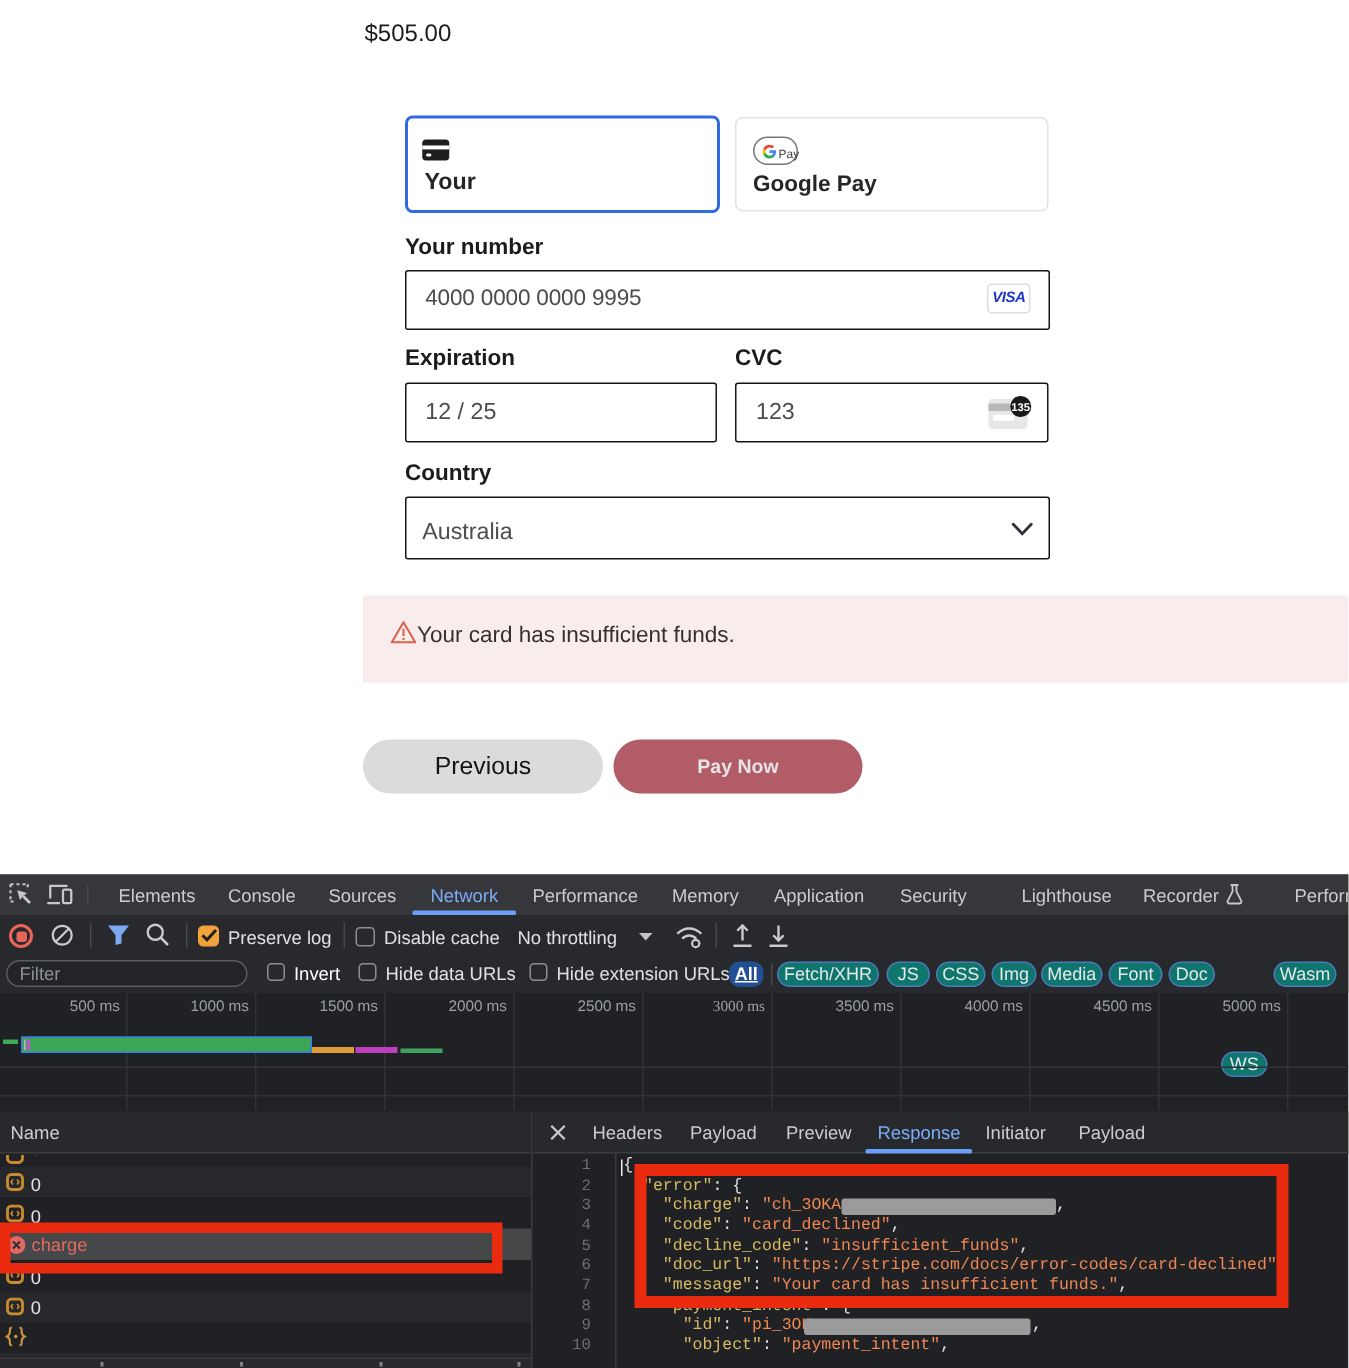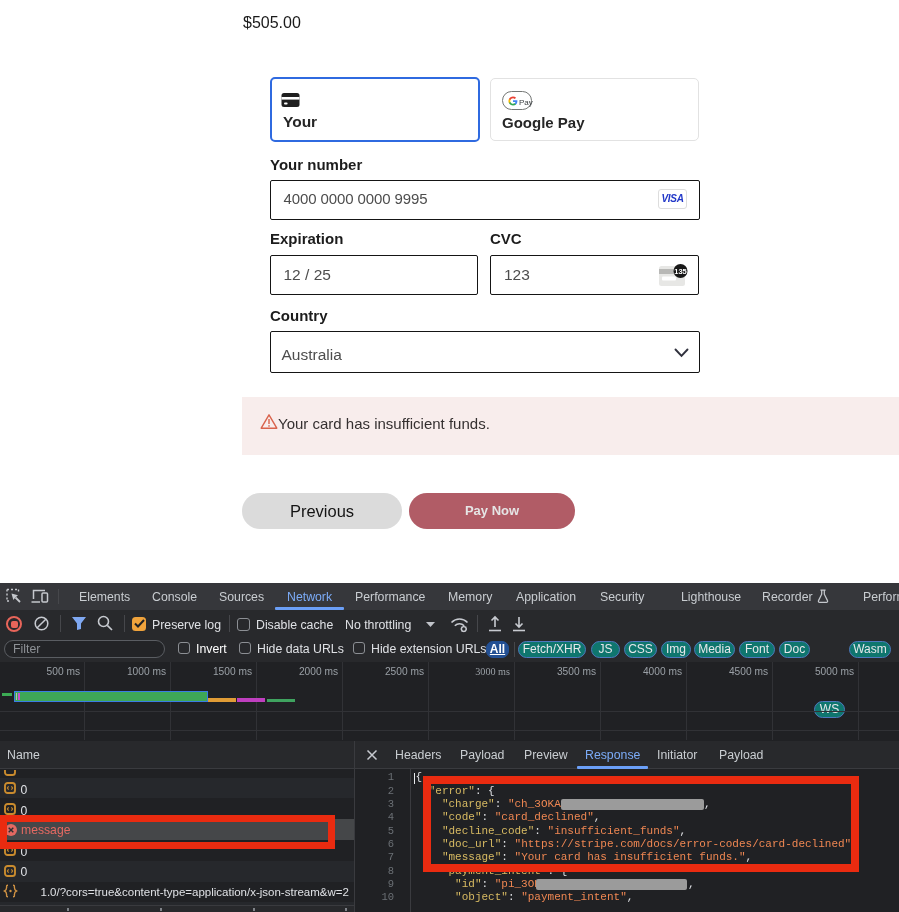--- a/index.html
+++ b/index.html
@@ -251,38 +251,37 @@
     <svg class="abs" style="left:3.5px;top:219.79999999999998px;" width="12" height="12" viewBox="0 0 12 12">
       <rect x="1" y="1" width="10" height="10" rx="2.6" stroke="#c98b2e" stroke-width="1.9" fill="none"></rect>
       <path d="M4.6 4.4 L3.4 6 L4.6 7.6 M7.4 4.4 L8.6 6 L7.4 7.6" stroke="#c98b2e" stroke-width="1.1" fill="none"></path>
     </svg>
     <div class="abs" style="left:20.5px;top:220.5px;font-size:12.2px;color:#dfe1e5;">0</div>
 
     <svg class="abs" style="left:4.5px;top:240.6px;" width="12" height="12" viewBox="0 0 11 11">
       <circle cx="5.5" cy="5.5" r="5.5" fill="#e46962"></circle>
       <path d="M3.4 3.4 L7.6 7.6 M7.6 3.4 L3.4 7.6" stroke="#2c2e31" stroke-width="1.3"></path>
     </svg>
-    <div class="abs" style="left:21px;top:240.4px;font-size:12.2px;color:#e46962;">message</div>
+    <div class="abs" style="left:21px;top:240.4px;font-size:12.2px;color:#e46962;">charge</div>
     <svg class="abs" style="left:3.5px;top:260.8px;" width="12" height="12" viewBox="0 0 12 12">
       <rect x="1" y="1" width="10" height="10" rx="2.6" stroke="#c98b2e" stroke-width="1.9" fill="none"></rect>
       <path d="M4.6 4.4 L3.4 6 L4.6 7.6 M7.4 4.4 L8.6 6 L7.4 7.6" stroke="#c98b2e" stroke-width="1.1" fill="none"></path>
     </svg>
     <div class="abs" style="left:20.5px;top:261.5px;font-size:12.2px;color:#dfe1e5;">0</div>
     <svg class="abs" style="left:3.5px;top:281.6px;" width="12" height="12" viewBox="0 0 12 12">
       <rect x="1" y="1" width="10" height="10" rx="2.6" stroke="#c98b2e" stroke-width="1.9" fill="none"></rect>
       <path d="M4.6 4.4 L3.4 6 L4.6 7.6 M7.4 4.4 L8.6 6 L7.4 7.6" stroke="#c98b2e" stroke-width="1.1" fill="none"></path>
     </svg>
     <div class="abs" style="left:20.5px;top:282.3px;font-size:12.2px;color:#dfe1e5;">0</div>
 
     <svg class="abs" style="left:3px;top:300.6px;" width="15" height="14" viewBox="0 0 15 14">
       <path d="M5 1.2 C3.4 1.2 3.6 2 3.6 3.5 C3.6 5.5 3.2 6.2 1.6 7 C3.2 7.8 3.6 8.5 3.6 10.5 C3.6 12 3.4 12.8 5 12.8" stroke="#cf9243" stroke-width="1.4" fill="none"></path>
       <path d="M10 1.2 C11.6 1.2 11.4 2 11.4 3.5 C11.4 5.5 11.8 6.2 13.4 7 C11.8 7.8 11.4 8.5 11.4 10.5 C11.4 12 11.6 12.8 10 12.8" stroke="#cf9243" stroke-width="1.4" fill="none"></path>
       <circle cx="7.5" cy="7" r="1.2" fill="#cf9243"></circle>
     </svg>
-    <div class="abs" style="left:40.5px;top:303.4px;font-size:11.5px;color:#dfe1e5;">1.0/?cors=true&amp;content-type=application/x-json-stream&amp;w=2</div>
 
     <div class="abs" style="left:0;top:322px;width:354px;height:1px;background:#3a3b3f;"></div>
     <div class="abs" style="left:0;top:323px;width:354px;height:6px;background:#28292c;"></div>
     <div class="abs" style="left:67px;top:325px;width:2px;height:3px;background:#808389;"></div>
     <div class="abs" style="left:160px;top:325px;width:2px;height:3px;background:#808389;"></div>
     <div class="abs" style="left:253px;top:325px;width:2px;height:3px;background:#808389;"></div>
     <div class="abs" style="left:345px;top:325px;width:2px;height:3px;background:#808389;"></div>
 
     <div class="abs" style="left:354px;top:158px;width:1px;height:171px;background:#3a3b3f;"></div>
 

